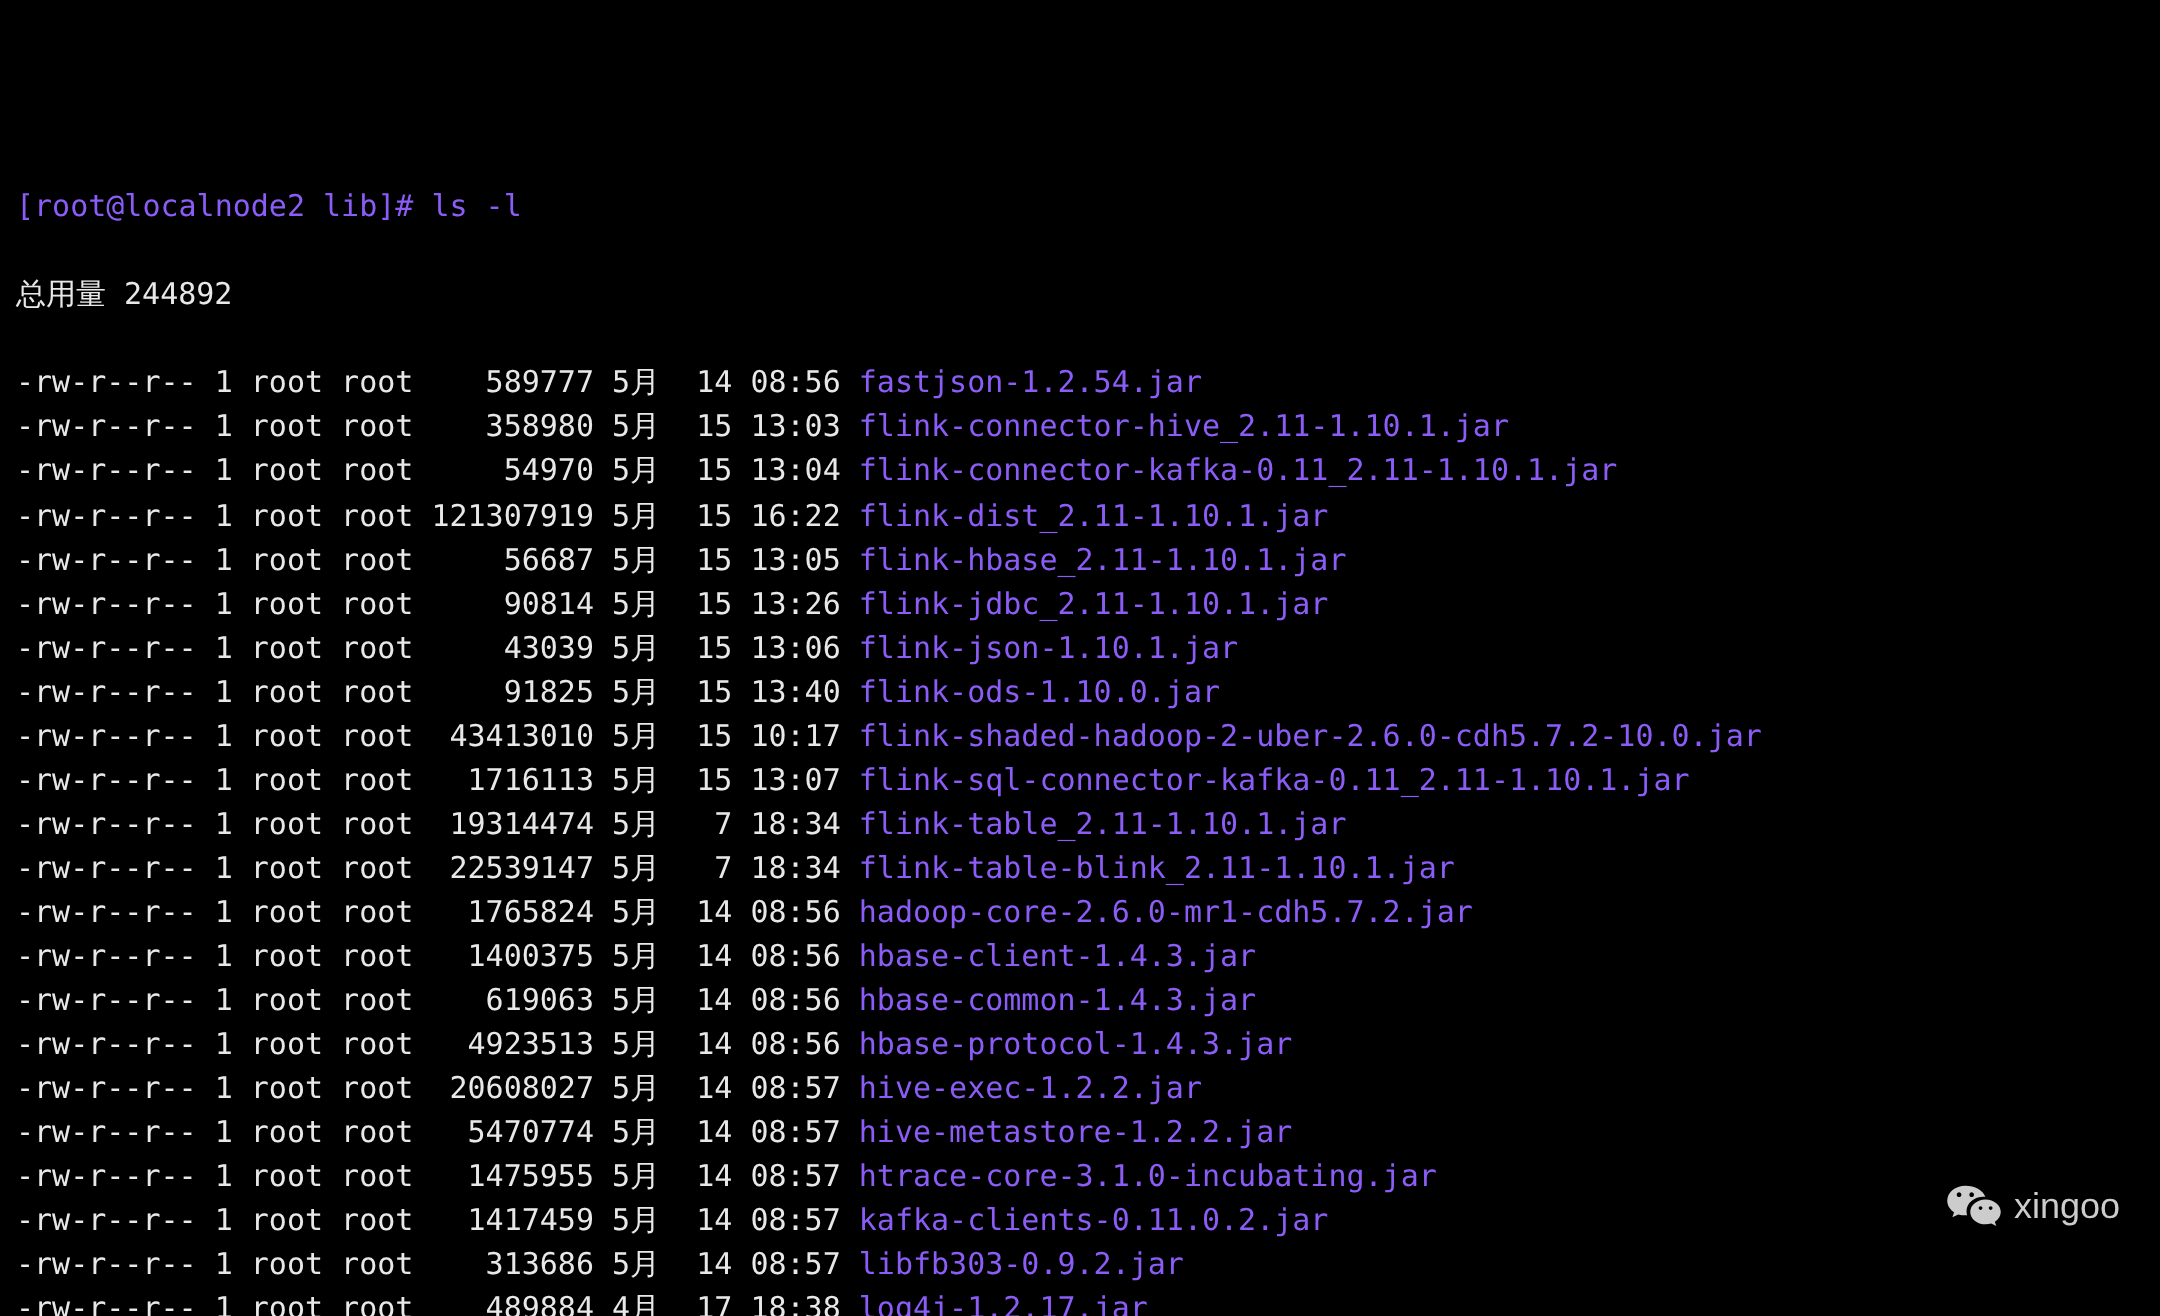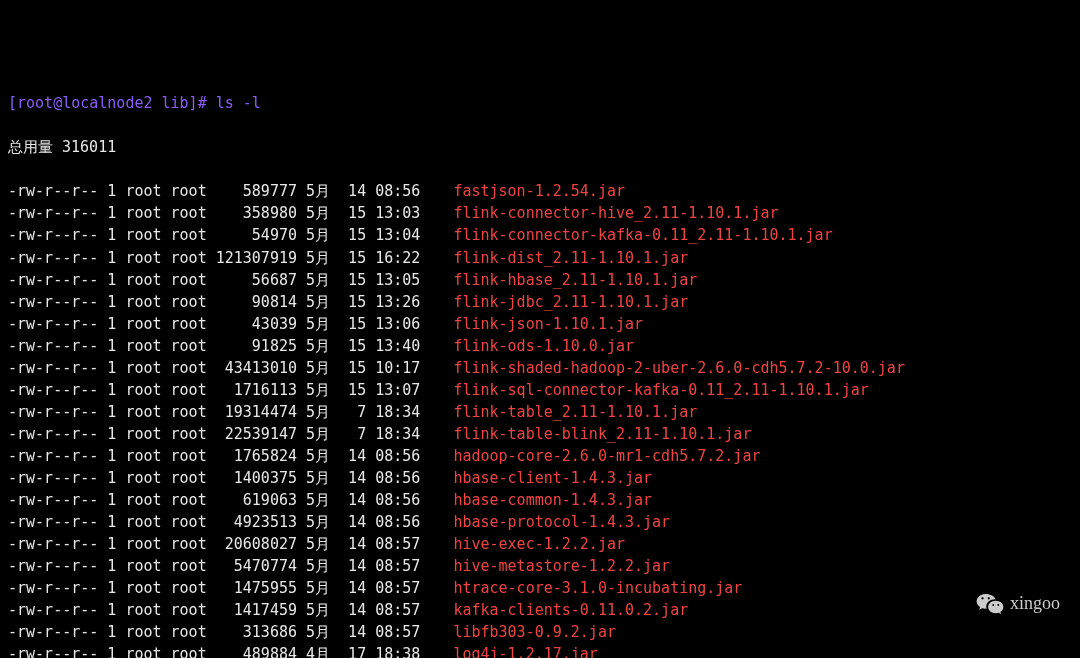--- a/index.html
+++ b/index.html
@@ -25,57 +25,56 @@
     }
     .total-line {
       color: #e8e8e8;
     }
     .listing {
       display: block;
     }
     .row {
       display: flex;
       white-space: pre;
-      gap: 24px;
     }
     .attrs {
       color: #e8e8e8;
     }
     .fname {
-      color: #ef4444;
+      color: #8b5cf6;
     }
     .watermark {
       position: absolute;
       bottom: 42px;
       right: 20px;
       display: flex;
-      align-items: flex-end;
+      align-items: center;
       gap: 6px;
       color: #cccccc;
-      font-family: Liberation Serif, serif;
+      font-family: Liberation Sans, sans-serif;
       font-size: 18px;
     }
     .watermark-icon {
       display: inline-flex;
       align-items: center;
       justify-content: center;
     }
     .watermark-icon svg {
       width: 28px;
       height: 24px;
       fill: #cccccc;
     }
   </style>
 </head>
 <body>
 
 
 
 <div class="prompt-line">[root@localnode2 lib]# ls -l</div>
-<div class="total-line">总用量 316011</div>
+<div class="total-line">总用量 244892</div>
 <div class="listing" id="listing"><div class="row"><span class="attrs">-rw-r--r-- 1 root root    589777 5月  14 08:56 </span><span class="fname">fastjson-1.2.54.jar</span></div><div class="row"><span class="attrs">-rw-r--r-- 1 root root    358980 5月  15 13:03 </span><span class="fname">flink-connector-hive_2.11-1.10.1.jar</span></div><div class="row"><span class="attrs">-rw-r--r-- 1 root root     54970 5月  15 13:04 </span><span class="fname">flink-connector-kafka-0.11_2.11-1.10.1.jar</span></div><div class="row"><span class="attrs">-rw-r--r-- 1 root root 121307919 5月  15 16:22 </span><span class="fname">flink-dist_2.11-1.10.1.jar</span></div><div class="row"><span class="attrs">-rw-r--r-- 1 root root     56687 5月  15 13:05 </span><span class="fname">flink-hbase_2.11-1.10.1.jar</span></div><div class="row"><span class="attrs">-rw-r--r-- 1 root root     90814 5月  15 13:26 </span><span class="fname">flink-jdbc_2.11-1.10.1.jar</span></div><div class="row"><span class="attrs">-rw-r--r-- 1 root root     43039 5月  15 13:06 </span><span class="fname">flink-json-1.10.1.jar</span></div><div class="row"><span class="attrs">-rw-r--r-- 1 root root     91825 5月  15 13:40 </span><span class="fname">flink-ods-1.10.0.jar</span></div><div class="row"><span class="attrs">-rw-r--r-- 1 root root  43413010 5月  15 10:17 </span><span class="fname">flink-shaded-hadoop-2-uber-2.6.0-cdh5.7.2-10.0.jar</span></div><div class="row"><span class="attrs">-rw-r--r-- 1 root root   1716113 5月  15 13:07 </span><span class="fname">flink-sql-connector-kafka-0.11_2.11-1.10.1.jar</span></div><div class="row"><span class="attrs">-rw-r--r-- 1 root root  19314474 5月   7 18:34 </span><span class="fname">flink-table_2.11-1.10.1.jar</span></div><div class="row"><span class="attrs">-rw-r--r-- 1 root root  22539147 5月   7 18:34 </span><span class="fname">flink-table-blink_2.11-1.10.1.jar</span></div><div class="row"><span class="attrs">-rw-r--r-- 1 root root   1765824 5月  14 08:56 </span><span class="fname">hadoop-core-2.6.0-mr1-cdh5.7.2.jar</span></div><div class="row"><span class="attrs">-rw-r--r-- 1 root root   1400375 5月  14 08:56 </span><span class="fname">hbase-client-1.4.3.jar</span></div><div class="row"><span class="attrs">-rw-r--r-- 1 root root    619063 5月  14 08:56 </span><span class="fname">hbase-common-1.4.3.jar</span></div><div class="row"><span class="attrs">-rw-r--r-- 1 root root   4923513 5月  14 08:56 </span><span class="fname">hbase-protocol-1.4.3.jar</span></div><div class="row"><span class="attrs">-rw-r--r-- 1 root root  20608027 5月  14 08:57 </span><span class="fname">hive-exec-1.2.2.jar</span></div><div class="row"><span class="attrs">-rw-r--r-- 1 root root   5470774 5月  14 08:57 </span><span class="fname">hive-metastore-1.2.2.jar</span></div><div class="row"><span class="attrs">-rw-r--r-- 1 root root   1475955 5月  14 08:57 </span><span class="fname">htrace-core-3.1.0-incubating.jar</span></div><div class="row"><span class="attrs">-rw-r--r-- 1 root root   1417459 5月  14 08:57 </span><span class="fname">kafka-clients-0.11.0.2.jar</span></div><div class="row"><span class="attrs">-rw-r--r-- 1 root root    313686 5月  14 08:57 </span><span class="fname">libfb303-0.9.2.jar</span></div><div class="row"><span class="attrs">-rw-r--r-- 1 root root    489884 4月  17 18:38 </span><span class="fname">log4j-1.2.17.jar</span></div></div>
 
 <div class="watermark">
   <span class="watermark-icon">
     <svg viewBox="0 0 36 30">
       <path d="M12.5 2C6 2 0.8 6.3 0.8 11.6c0 3 1.7 5.6 4.4 7.4l-1.1 3.3 3.8-1.9c1.4 0.4 2.9 0.6 4.5 0.6 0.4 0 0.8 0 1.2 0-0.3-0.9-0.4-1.8-0.4-2.8 0-5.1 4.9-9.2 11-9.2 0.4 0 0.7 0 1.1 0C23.7 5 18.6 2 12.5 2zM8.4 9.2c-0.8 0-1.5-0.7-1.5-1.5s0.7-1.5 1.5-1.5 1.5 0.7 1.5 1.5-0.7 1.5-1.5 1.5zM16.5 9.2c-0.8 0-1.5-0.7-1.5-1.5s0.7-1.5 1.5-1.5 1.5 0.7 1.5 1.5-0.7 1.5-1.5 1.5z"></path>
       <path d="M35.2 18.8c0-4.4-4.4-8-9.8-8s-9.8 3.6-9.8 8 4.4 8 9.8 8c1.3 0 2.6-0.2 3.7-0.5l3.2 1.6-0.9-2.8C33.8 23.6 35.2 21.3 35.2 18.8zM22.2 17.5c-0.7 0-1.2-0.5-1.2-1.2s0.5-1.2 1.2-1.2 1.2 0.5 1.2 1.2-0.5 1.2-1.2 1.2zM28.7 17.5c-0.7 0-1.2-0.5-1.2-1.2s0.5-1.2 1.2-1.2 1.2 0.5 1.2 1.2-0.5 1.2-1.2 1.2z"></path>
     </svg>
   </span>
   <span>xingoo</span>

